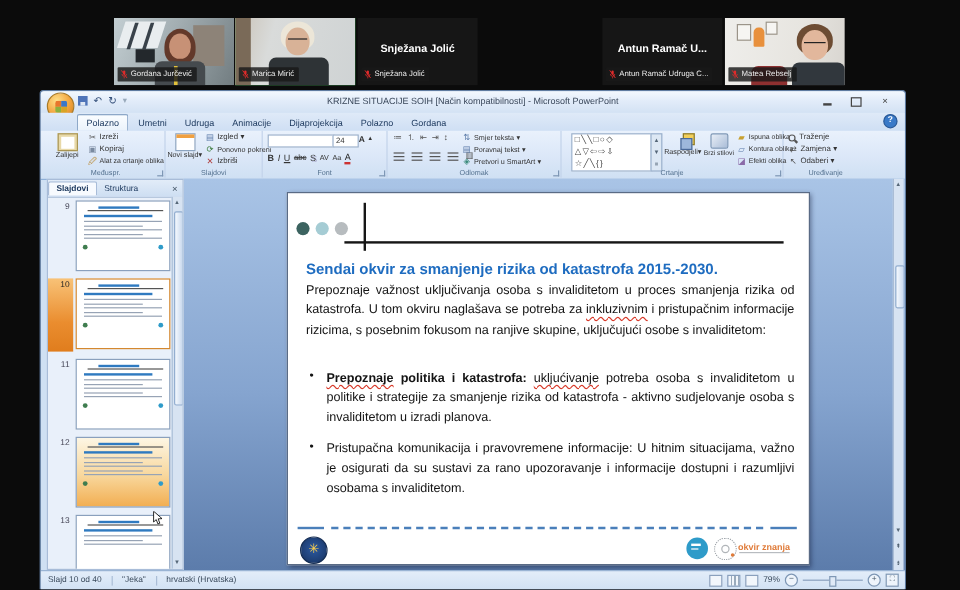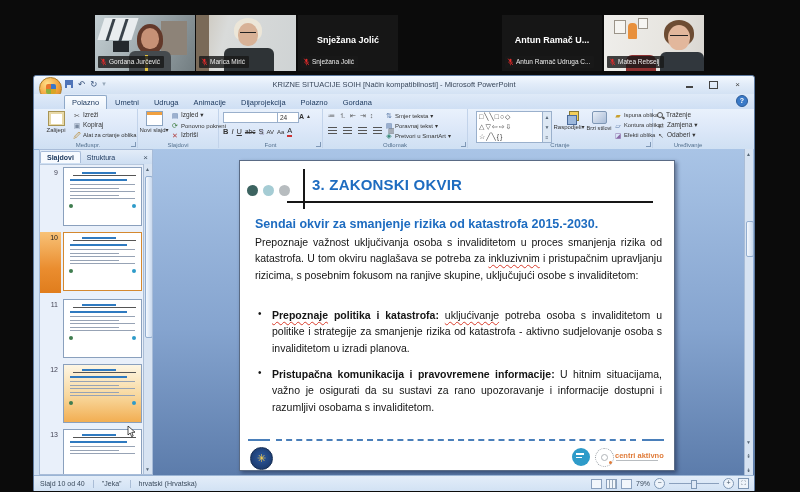--- a/index.html
+++ b/index.html
@@ -477,47 +477,46 @@
         <div class="group-label">Uređivanje</div>
       </div>
     </div>
 
     <div id="editarea">
       <div id="slide">
         <div class="dcirc" style="left:7px;top:24px;background:#3c6360"></div>
         <div class="dcirc" style="left:23px;top:24px;background:#a5ccd4"></div>
         <div class="dcirc" style="left:39px;top:24px;background:#b7bcbf"></div>
         <div class="vline"></div>
-        <div class="slide-title">3. ZAKONSKI OKVIR</div>
         <div class="hrule"></div>
 
         <div class="s-heading">Sendai okvir za smanjenje rizika od katastrofa 2015.-2030.</div>
-        <div class="s-intro"><span>Prepoznaje važnost uključivanja osoba s invaliditetom u proces smanjenja rizika od katastrofa. U tom okviru naglašava se potreba za </span><span class="spell">inkluzivnim</span><span> i pristupačnim upravljanju rizicima, s posebnim fokusom na ranjive skupine, uključujući osobe s invaliditetom:</span></div>
+        <div class="s-intro"><span>Prepoznaje važnost uključivanja osoba s invaliditetom u proces smanjenja rizika od katastrofa. U tom okviru naglašava se potreba za </span><span class="spell">inkluzivnim</span><span> i pristupačnim informacije rizicima, s posebnim fokusom na ranjive skupine, uključujući osobe s invaliditetom:</span></div>
 
         <div class="bmark" style="top:147px">•</div>
         <div class="s-bullet" style="top:146px"><span class="spell" style="font-weight: bold;">Prepoznaje</span><span style="font-weight: bold;"> politika i katastrofa:</span><span> </span><span class="spell">ukljućivanje</span><span> potreba osoba s invaliditetom u politike i strategije za smanjenje rizika od katastrofa - aktivno sudjelovanje osoba s invaliditetom u izradi planova.</span></div>
 
         <div class="bmark" style="top:206px">•</div>
-        <div class="s-bullet" style="top:205px"><span style="font-weight: bold;">Pristupačna komunikacija i pravovremene informacije:</span><span> U hitnim situacijama, važno je osigurati da su sustavi za rano upozoravanje i informacije dostupni i razumljivi osobama s invaliditetom.</span></div>
+        <div class="s-bullet" style="top:205px"><span style="font-weight: normal;">Pristupačna komunikacija i pravovremene informacije:</span><span> U hitnim situacijama, važno je osigurati da su sustavi za rano upozoravanje i informacije dostupni i razumljivi osobama s invaliditetom.</span></div>
 
         <div class="dashline">
           <div class="dl-solid" style="left:0"></div>
           <div class="dl-dash"></div>
           <div class="dl-solid" style="right:0"></div>
         </div>
         <div class="soih-logo">✳</div>
         <div class="kn-blue">
             <i></i>
             <b></b>
           </div>
         <div class="kn-arc">
             <i></i>
             <b></b>
           </div>
-        <div class="kn-text">centri aktivno</div>
+        <div class="kn-text">okvir znanja</div>
         <div class="kn-sub"></div>
       </div>
     </div>
 
     <div id="vscroll">
       <div class="sarrow" style="top:0">▲</div>
       <div class="vthumb"></div>
       <div class="sarrow" style="bottom:28px">▼</div>
       <div class="sarrow" style="bottom:14px;color:#345">⇞</div>
       <div class="sarrow" style="bottom:0;color:#345">⇟</div>

